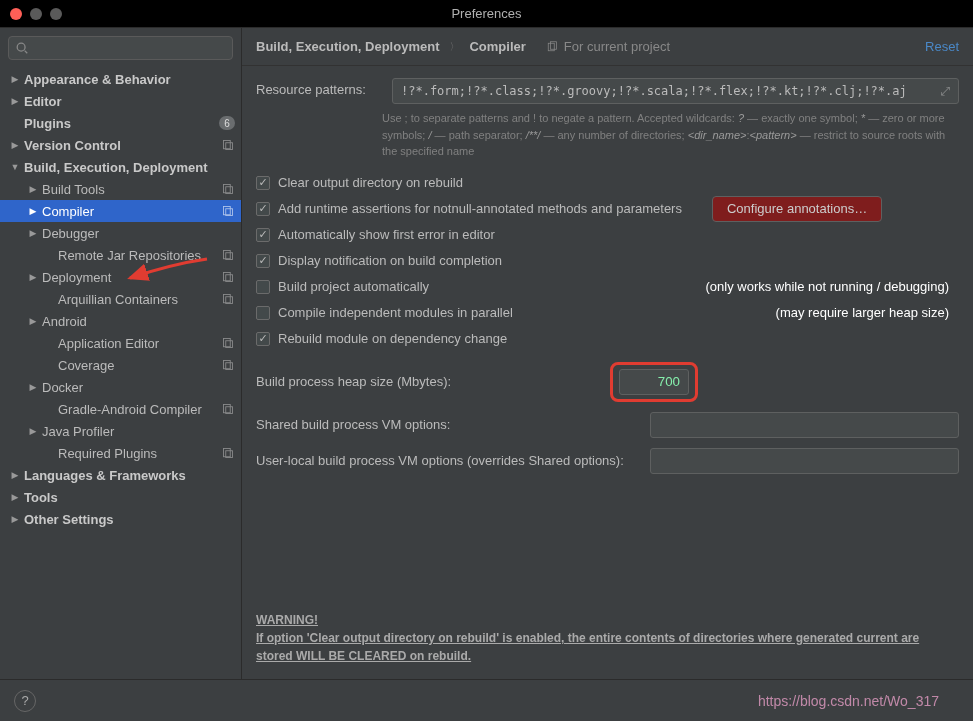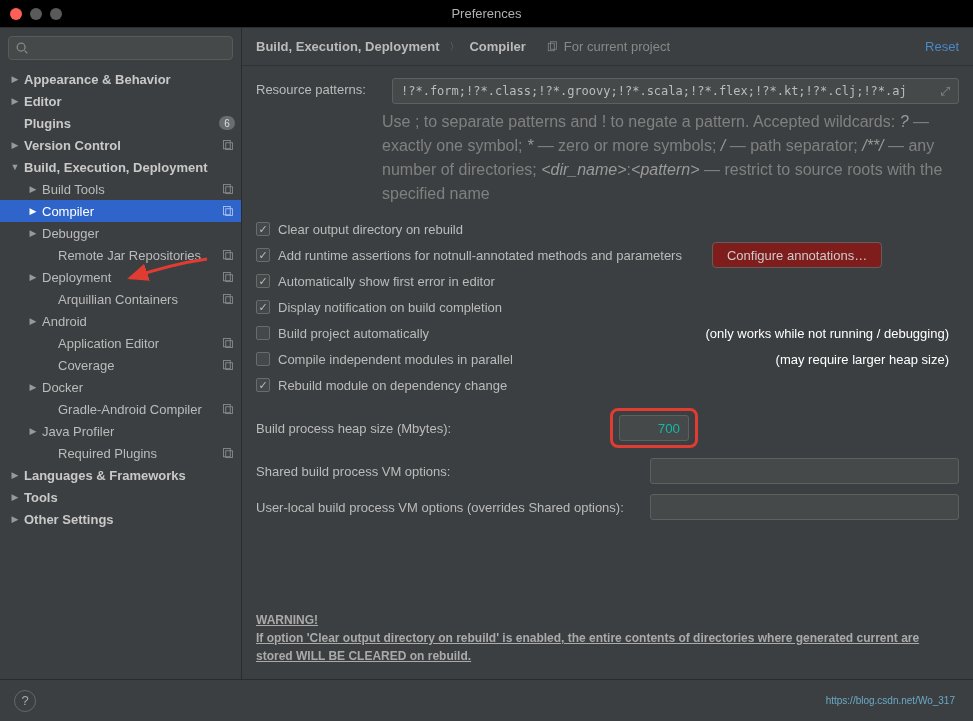--- a/index.html
+++ b/index.html
@@ -80,21 +80,21 @@
 .row { display: flex; align-items: center; margin-bottom: 6px; }
 .lbl { color: #bbb; }
 .resource-input {
   flex: 1; height: 26px; background: #45494a; border: 1px solid #5e6060;
   color: #bbb; font-family: "Menlo", monospace; font-size: 12px;
   padding: 0 8px; border-radius: 3px;
   display: flex; align-items: center; justify-content: space-between;
 }
 .expand-ic { opacity: .6; }
 .hint {
-  color: #808080; font-size: 16px; line-height: 1.5; margin: 4px 0 10px 126px;
+  color: #808080; font-size: 11px; line-height: 1.5; margin: 4px 0 10px 126px;
 }
 .hint i { font-style: italic; color: #9a9a9a;}
 .chk-row {
   display: flex; align-items: center; gap: 8px; height: 26px;
 }
 .chk {
   width: 14px; height: 14px; border: 1px solid #6b6b6b; border-radius: 2px;
   background: #43494a; display: inline-flex; align-items: center; justify-content: center;
 }
 .chk.checked::after {
@@ -103,21 +103,21 @@
 .note { color: #ffffff; margin-left: auto; padding-right: 10px;}
 .btn {
   background: #7f1d1d; border: 1px solid #5e6060; color: #ccc;
   height: 26px; padding: 0 14px; border-radius: 4px; display: inline-flex; align-items: center;
   cursor: pointer;
 }
 .field-row { display: flex; align-items: center; gap: 14px; margin-top: 10px; }
 .field-row .lbl { width: 380px; }
 .num-input {
   width: 70px; height: 26px; background: #45494a; border: 1px solid #5e6060;
-  color: #14b8a6; text-align: right; padding: 0 8px; border-radius: 3px;
+  color: #86efac; text-align: right; padding: 0 8px; border-radius: 3px;
 }
 .highlight-box {
   border: 3px solid #e03c31; border-radius: 8px; padding: 4px 6px;
   display: inline-flex; align-items: center;
 }
 .wide-input {
   flex: 1; height: 26px; background: #45494a; border: 1px solid #5e6060;
   border-radius: 3px;
 }
 .warning {
@@ -128,21 +128,21 @@
 .footer {
   height: 42px; border-top: 1px solid #2b2b2b; display: flex; align-items: center;
   padding: 0 14px; gap: 10px;
 }
 .help-btn {
   width: 22px; height: 22px; border-radius: 50%; border: 1px solid #666;
   display: flex; align-items: center; justify-content: center; color: #aaa; cursor: pointer;
 }
 .footer .spacer { flex: 1; }
 .watermark {
-  color: #7dd3fc; font-size: 10px; opacity: .7; margin-right: 4px;
+  color: #f9a8d4; font-size: 14px; opacity: .7; margin-right: 20px;
 }
 .arrow-annot {
   position: absolute; left: 122px; top: 254px; pointer-events: none;
 }
 .arrow-annot svg { width: 90px; height: 40px; }
 </style>
 </head>
 <body>
 
 <div class="titlebar">

